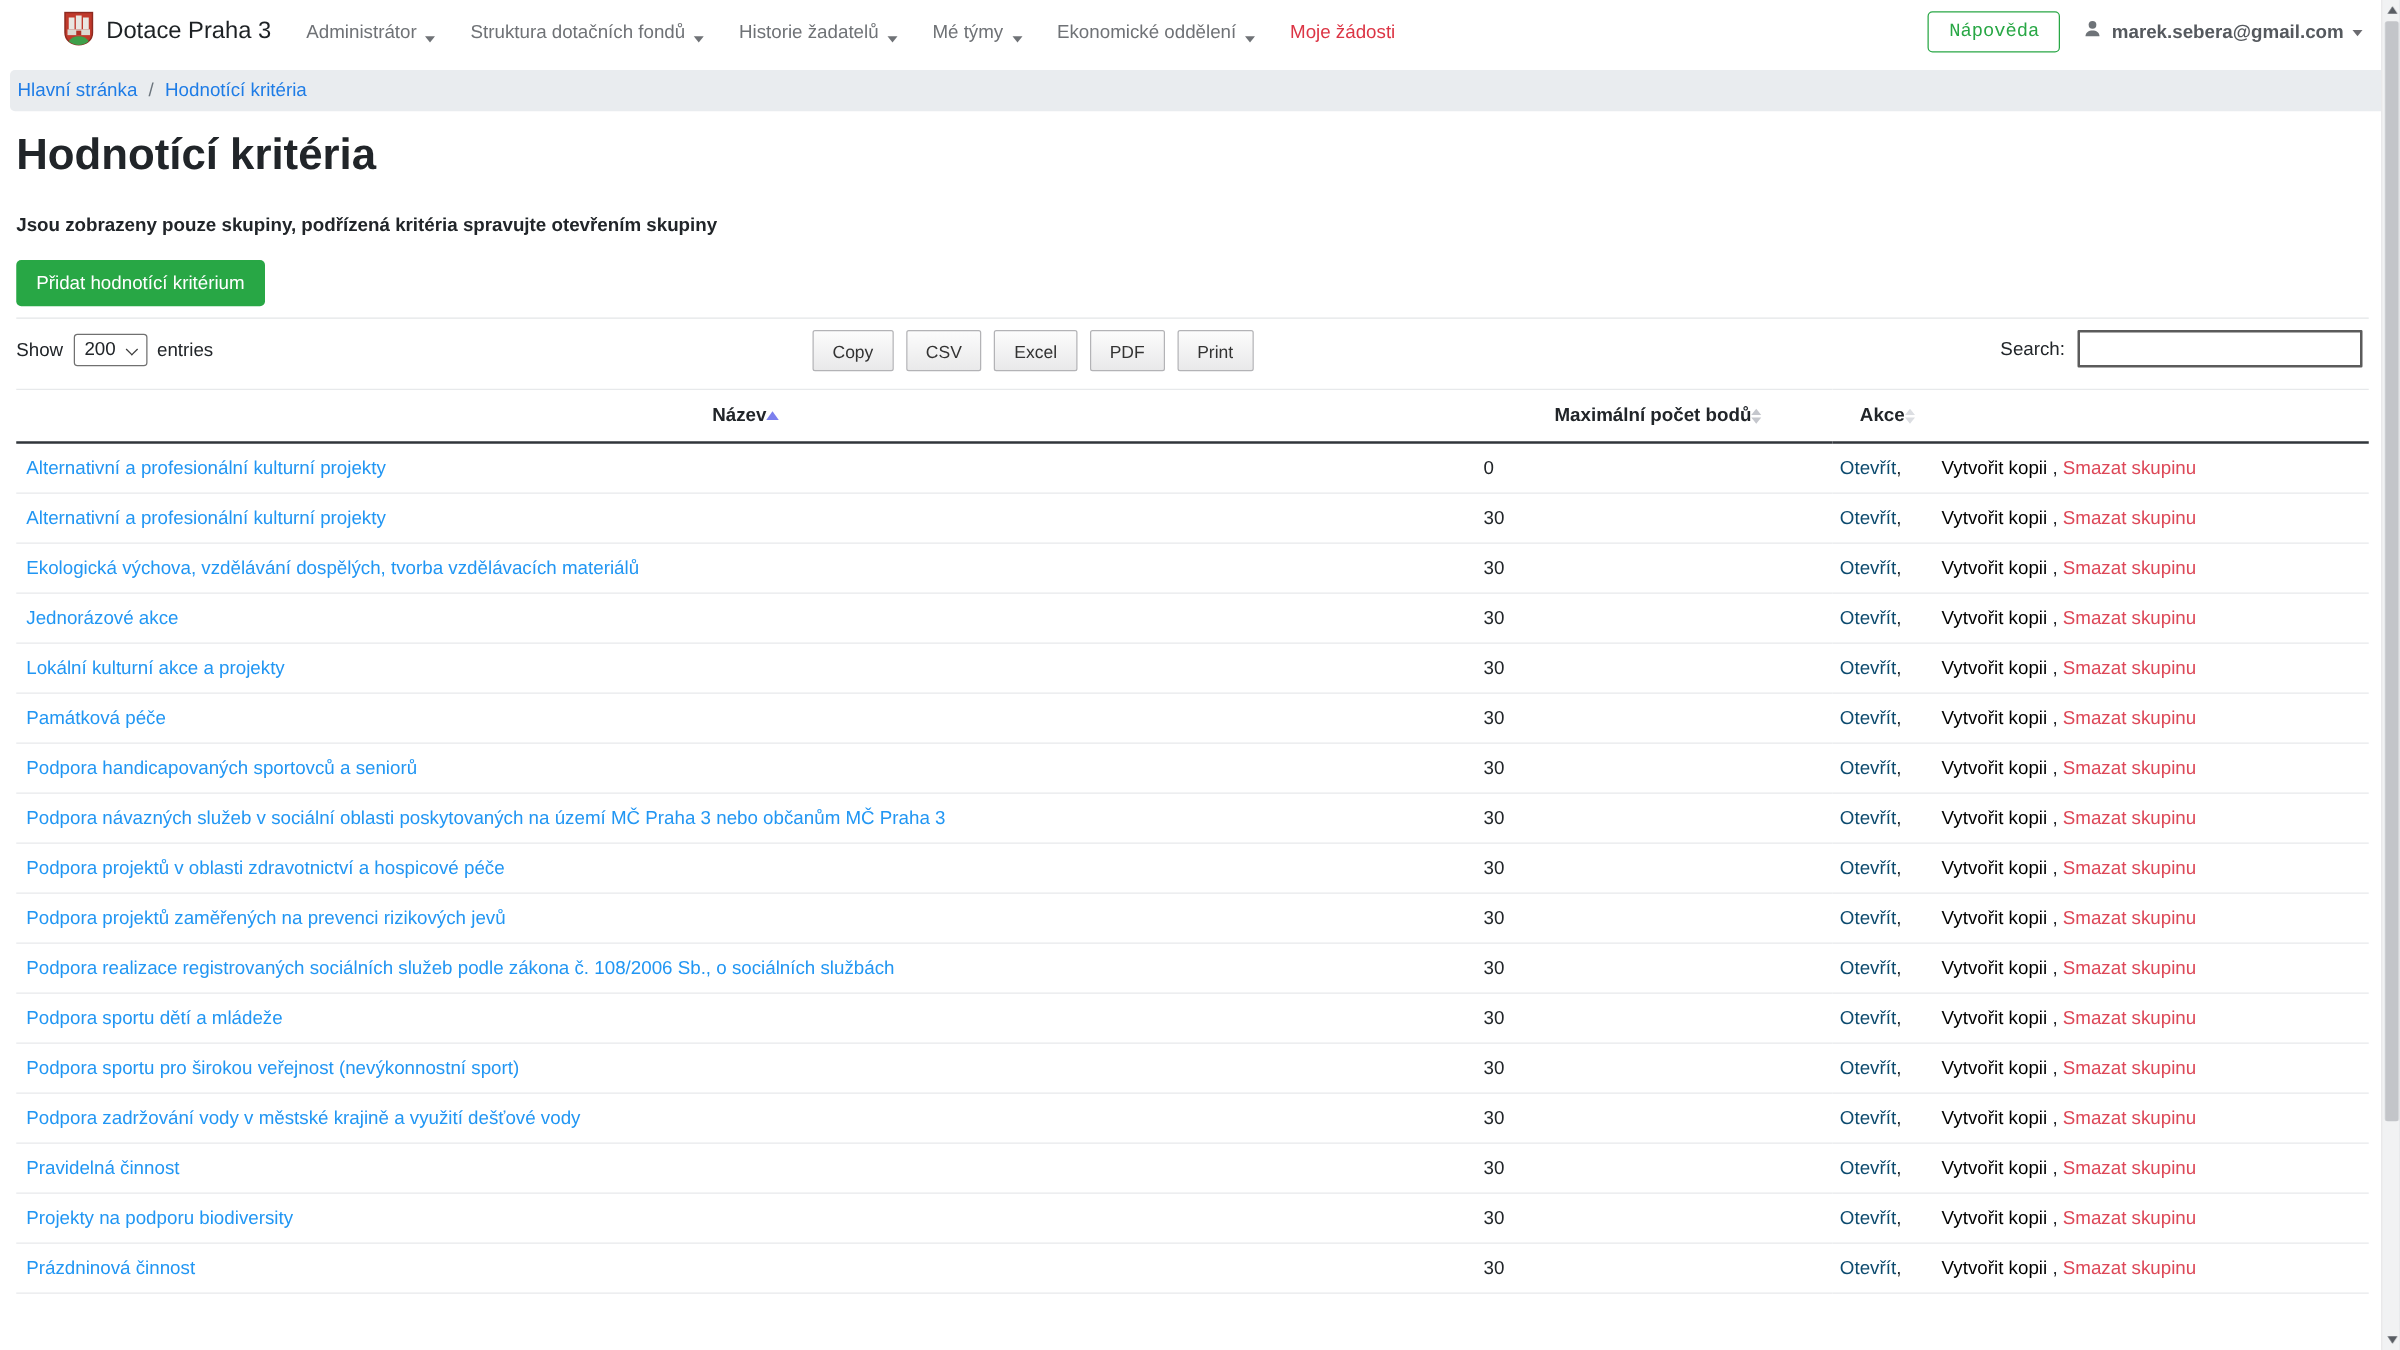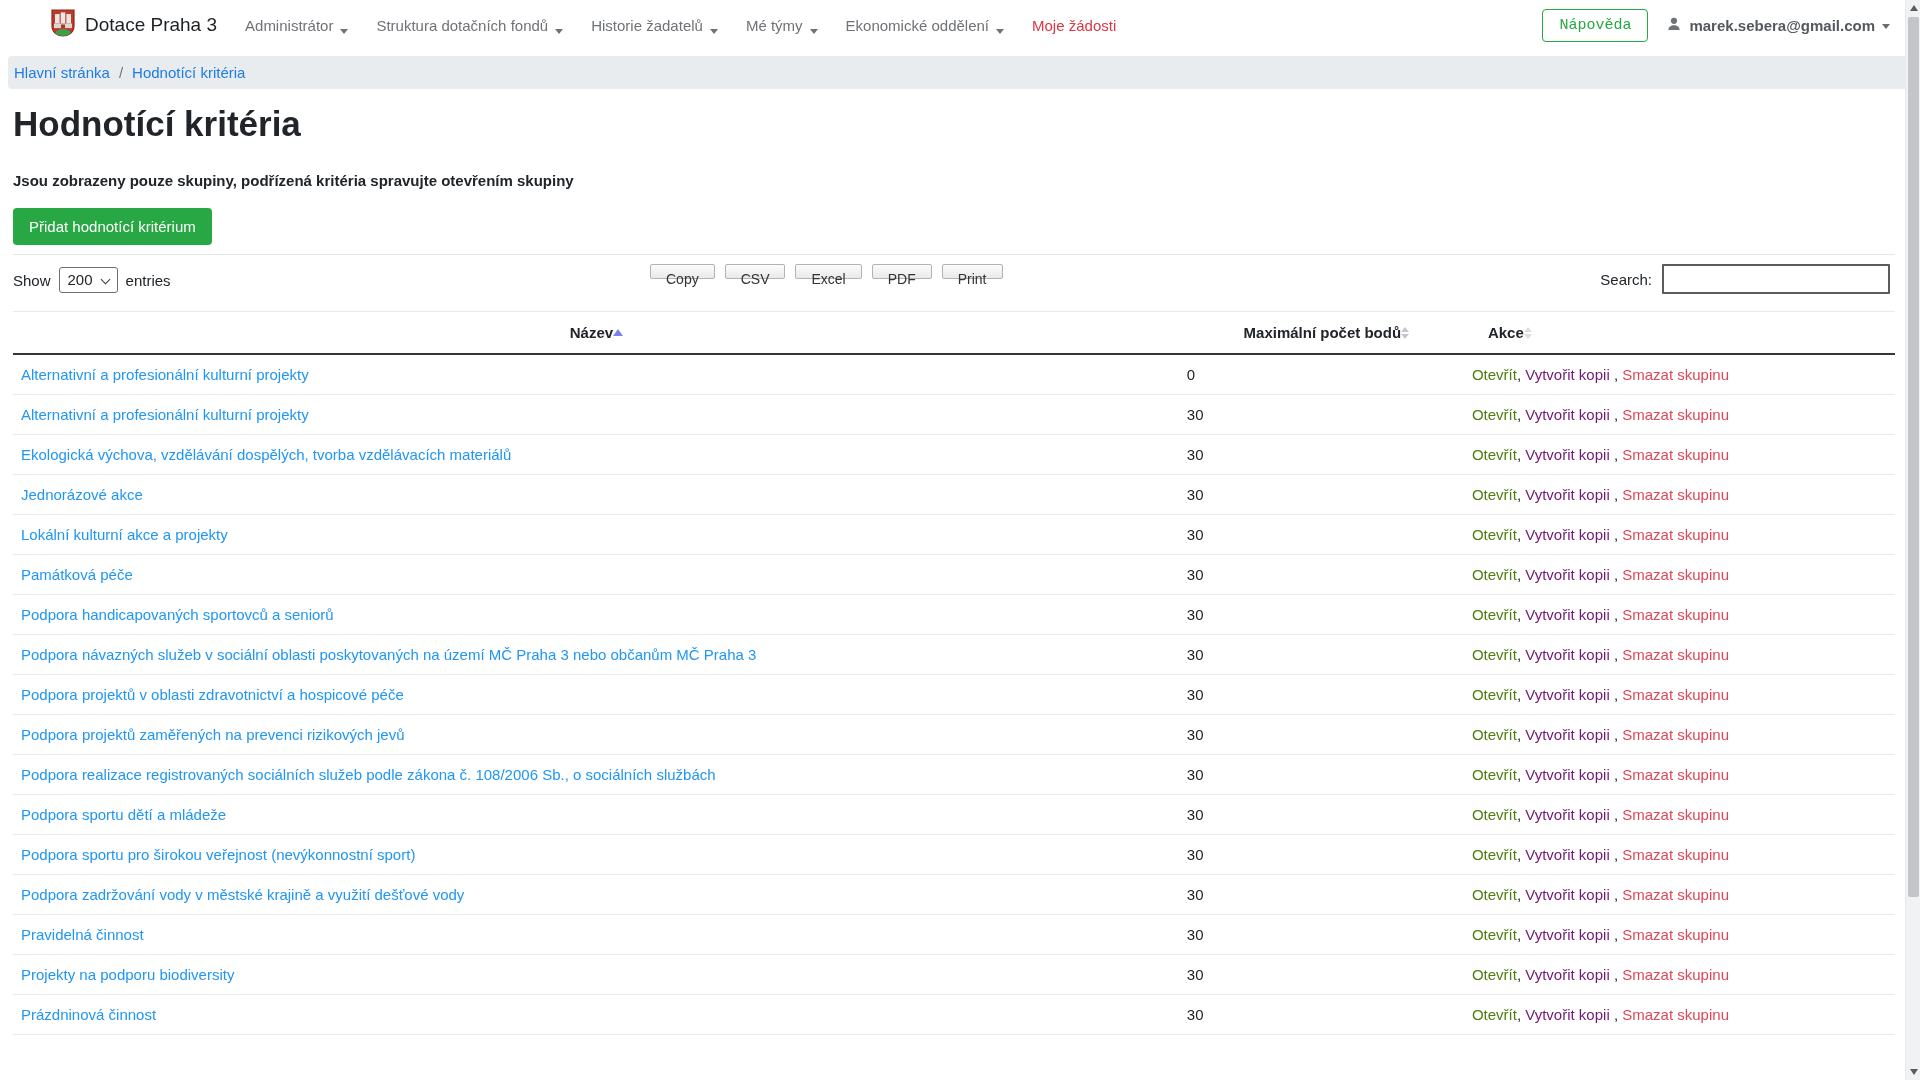--- a/index.html
+++ b/index.html
@@ -39,21 +39,21 @@
   
   .controls { position:relative; margin-top:9px; height:31px; }
   .length { position:absolute; left:0; top:3px; display:flex; align-items:center; gap:8px; }
   .select-box { position:relative; border:1px solid #707070; border-radius:3px;
                 padding:3px 24px 4px 8px; min-width:57px; background:#fff; cursor:pointer; }
   .select-box .chev { position:absolute; right:8px; top:8px; width:7px; height:7px;
                       border-right:1.7px solid #3c3c3c; border-bottom:1.7px solid #3c3c3c;
                       transform:rotate(45deg); }
   .dt-buttons { position:absolute; left:637px; top:0; display:flex; gap:10px; }
   .dt-btn { border:1px solid #b3b3b6; border-radius:2px; background:linear-gradient(#fcfcfc,#e9e9ea);
-            color:#333; font-size:14px; padding:6px 15px; height:15px; cursor:pointer; font-family:inherit; }
+            color:#333; font-size:14px; padding:6px 15px; height:33px; cursor:pointer; font-family:inherit; }
   .search-box { position:absolute; right:5px; top:0; display:flex; align-items:center; gap:10px; }
   .search-input { width:228px; height:30px; border:2px solid #5b5b5b; border-radius:1px;
                   background:#fff; font-size:15px; padding:0 6px; font-family:inherit; }
 
   
   table { width:100%; border-collapse:collapse; table-layout:fixed; margin-top:16px;
           border-top:1px solid #e7e9eb; }
   thead th { border-bottom:2px solid #31363b; padding:12px 8px; font-size:15px;
              font-weight:700; text-align:left; color:#212529; }
   .th-inner { display:flex; align-items:center; justify-content:center; }
@@ -67,22 +67,22 @@
   .sort-both .up   { border-bottom:5px solid #c4c6cc; }
   .sort-both .down { border-top:5px solid #c4c6cc; }
   .sort-both.faint .up   { border-bottom-color:#dcdee2; }
   .sort-both.faint .down { border-top-color:#dcdee2; }
 
   tbody td { padding:11px 8px; border-bottom:1px solid #e7e9eb; font-size:15px; vertical-align:middle;
              overflow:hidden; white-space:nowrap; }
   td.cell-points { padding-left:7px; }
   td.cell-actions { padding-left:6px; }
   .name-link { color:#2196f3; }
-  .act-open { color:#4d7c0f; }
-  .act-copy { color:#701a75; }
+  .act-open { color:#0c4a6e; }
+  .act-copy { color:#000000;margin-left:28px; }
   .act-delete { color:#dd4757; }
   .sep { color:#212529; white-space:pre; }
 
   
   .scrollbar { position:fixed; top:0; right:0; width:15px; height:1080px; background:#f1f2f3;
                border-left:1px solid #e9e9ea; }
   .sb-thumb { position:absolute; top:17px; left:2px; width:11px; height:880px; background:#c3c5c9; border-radius:2px; }
   .sb-up, .sb-down { position:absolute; left:4px; width:0; height:0;
                      border-left:4px solid transparent; border-right:4px solid transparent; }
   .sb-up { top:5px; border-bottom:6px solid #595d63; }

